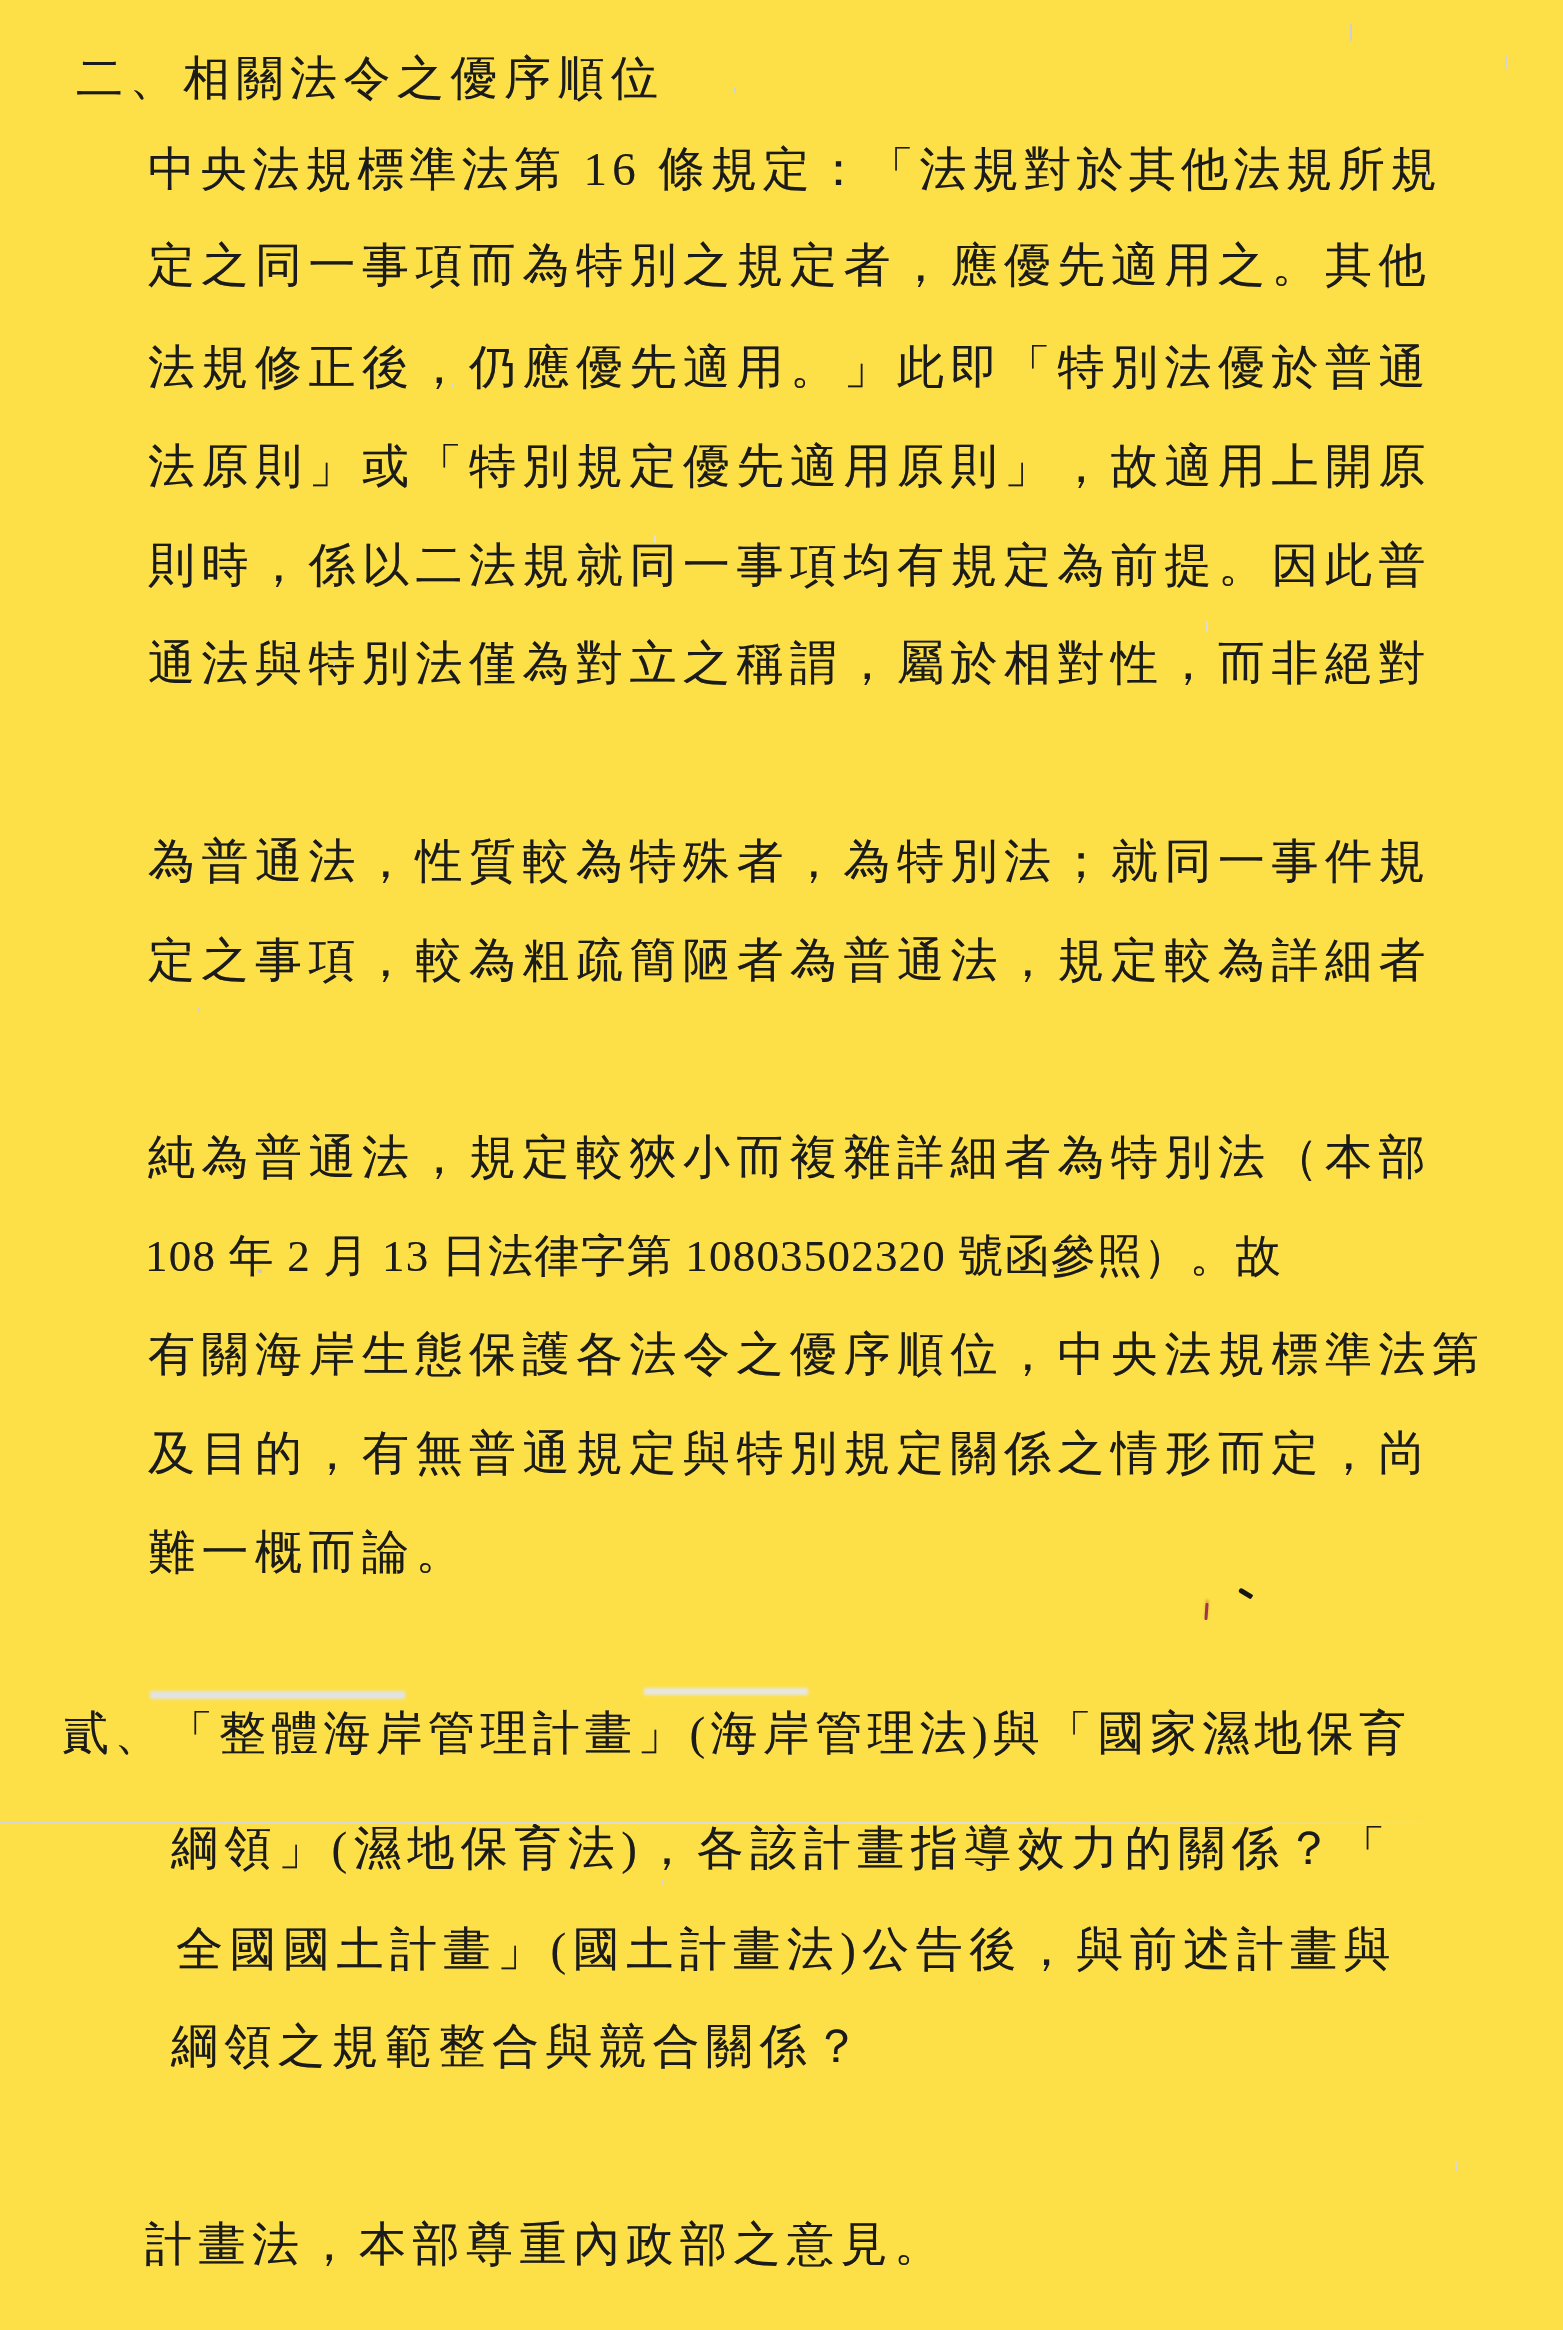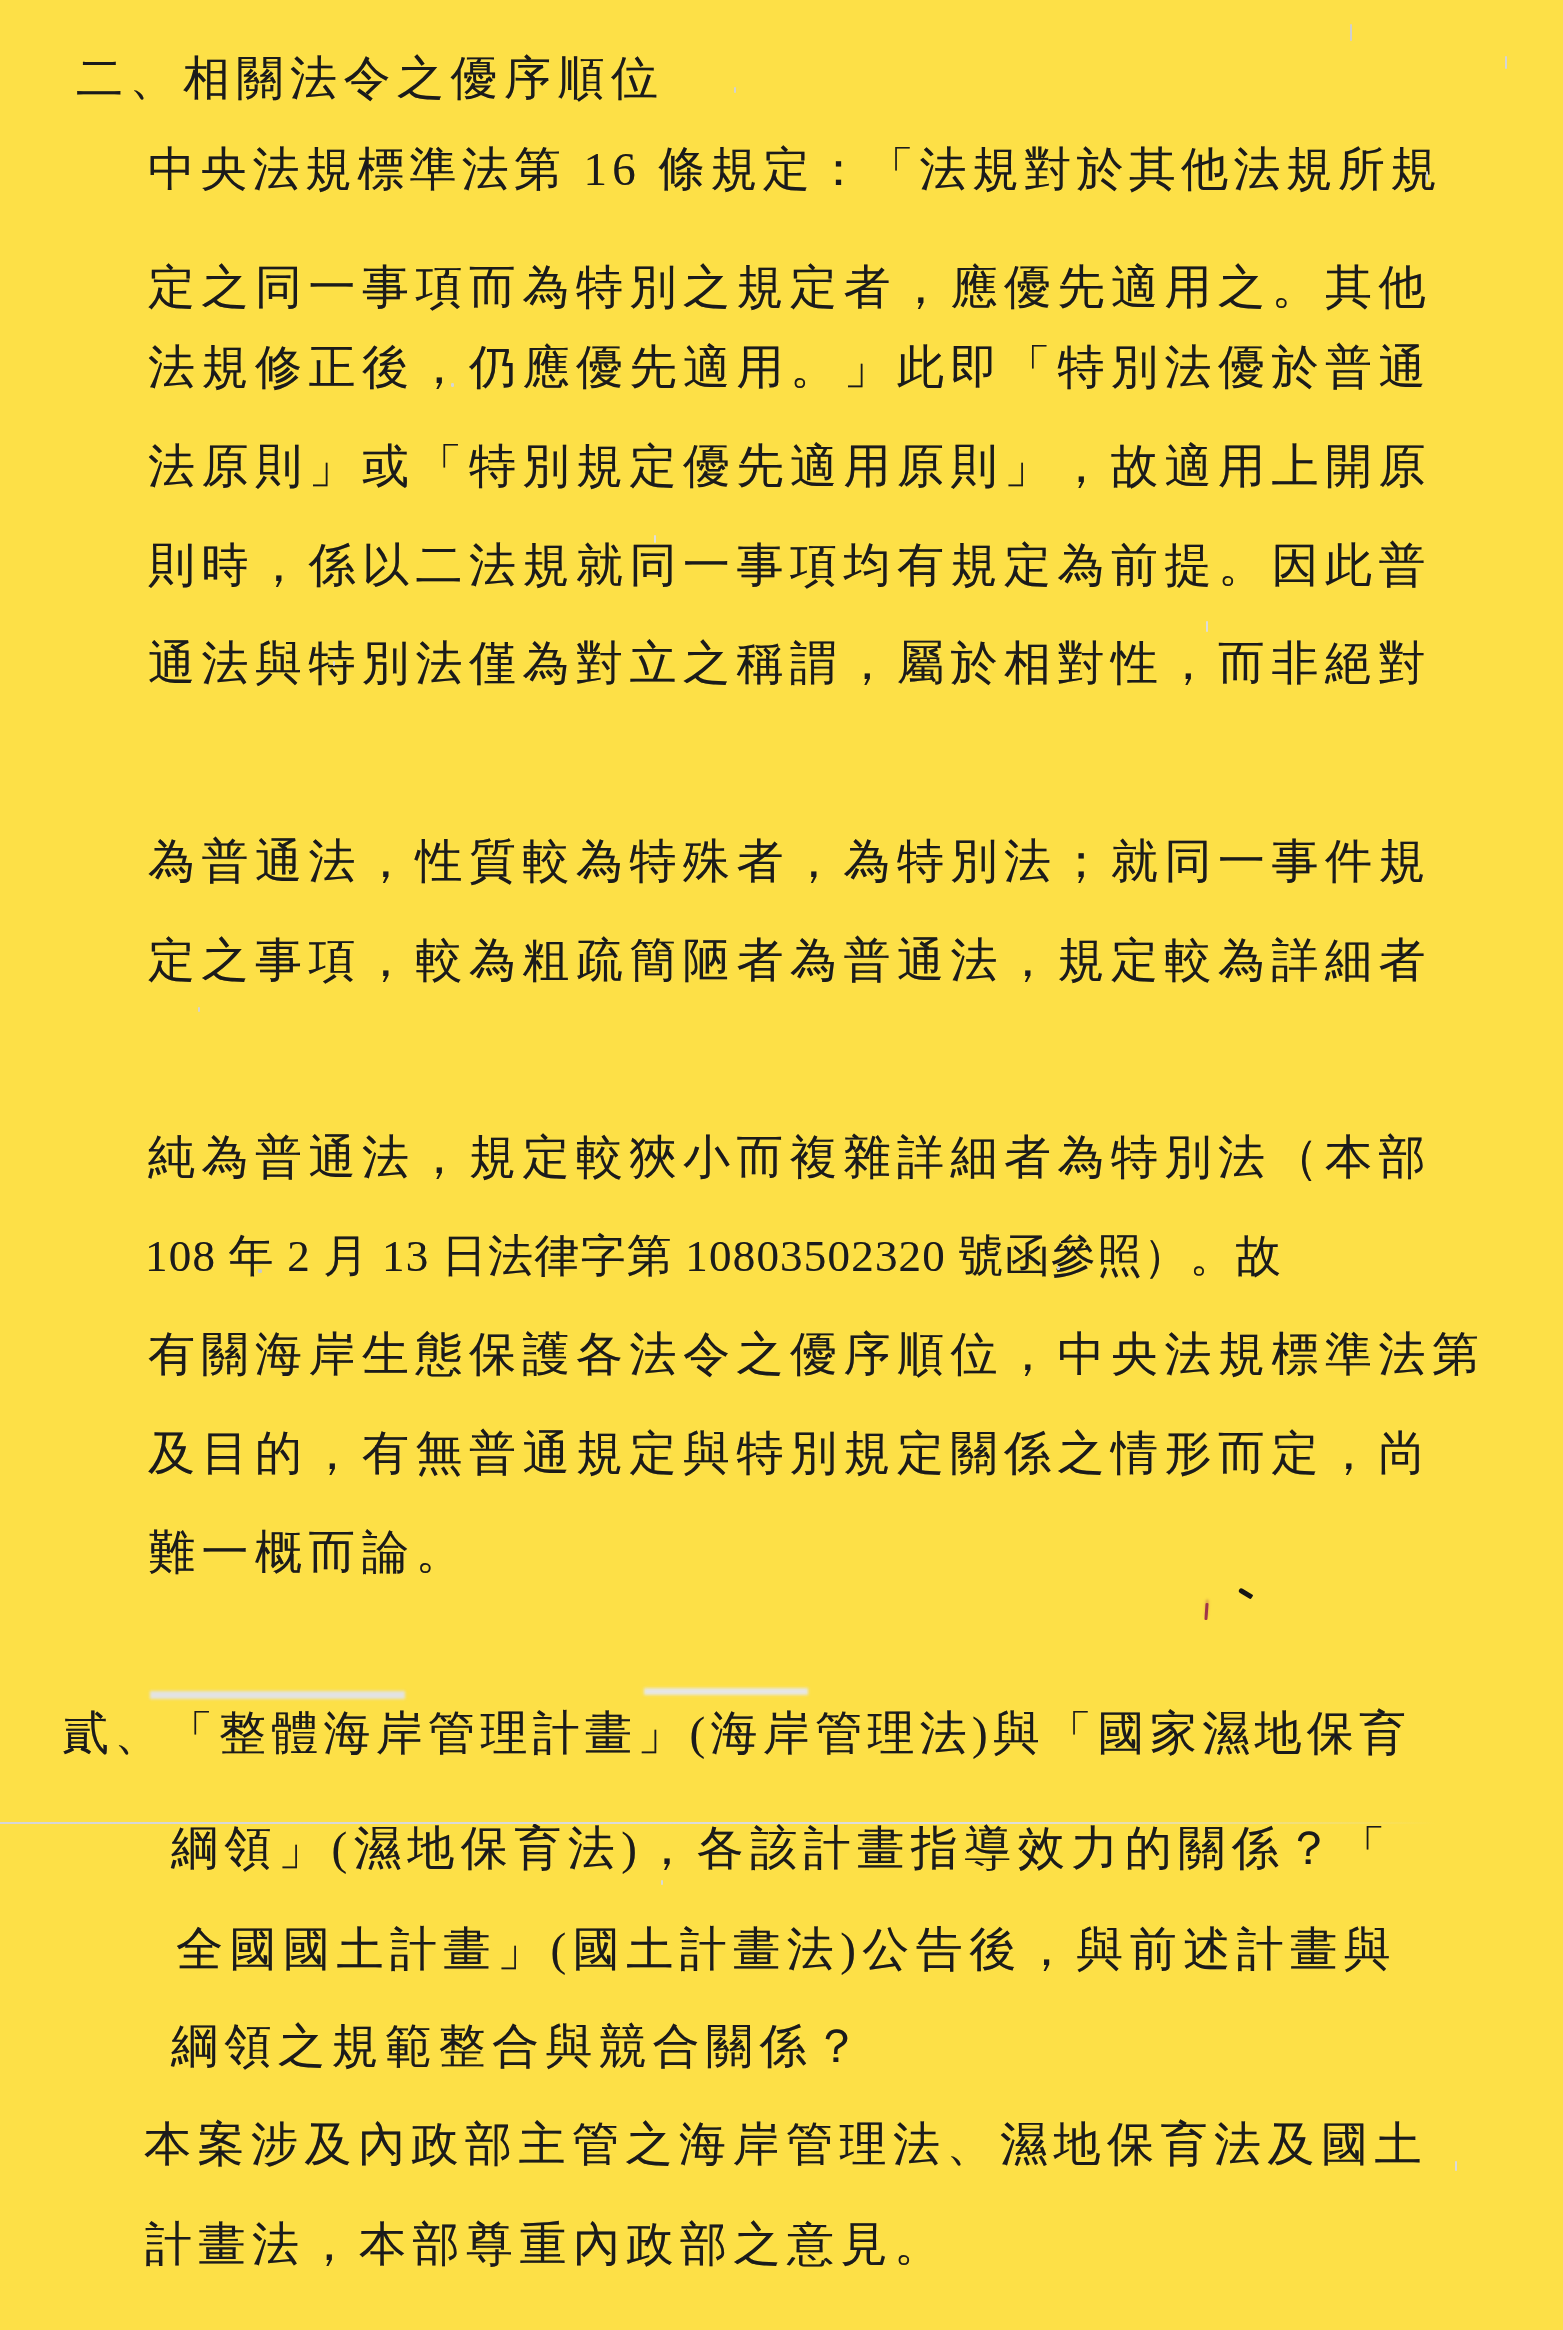--- a/index.html
+++ b/index.html
@@ -22,21 +22,21 @@
     line-height: 50px;
     letter-spacing: 6.5px;
     color: #1b1b1b;
     text-shadow: 0 0 0.6px rgba(25,25,25,0.38);
   }
   .ls9  { letter-spacing: 5.3px; }
   .num-line { font-size: 45px; letter-spacing: 1.2px; }
   
   .l1  { top: 53px;   left: 76px; }
   .l2  { top: 144px;  left: 148px; }
-  .l3  { top: 262px;  left: 148px; }
+  .l3  { top: 240px;  left: 148px; }
   .l4  { top: 342px;  left: 148px; }
   .l5  { top: 441px;  left: 148px; }
   .l6  { top: 540px;  left: 148px; }
   .l7  { top: 638px; left: 148px; }
   .l8  { top: 737px; left: 148px; }
   .l9  { top: 836px; left: 148px; }
   .l10 { top: 935px; left: 148px; }
   .l11 { top: 1033px; left: 148px; }
   .l12 { top: 1132px; left: 148px; }
   .l13 { top: 1231px; left: 145px; }
@@ -102,21 +102,20 @@
   <div class="line l13 num-line">108 年 2 月 13 日法律字第 10803502320 號函參照）。故</div>
   <div class="line l14">有關海岸生態保護各法令之優序順位，中央法規標準法第</div>
   <div class="line l16">難一概而論。</div>
   <div class="line l15">及目的，有無普通規定與特別規定關係之情形而定，尚</div>
 
   <div class="line l17 ls9">貳、「整體海岸管理計畫」(海岸管理法)與「國家濕地保育</div>
   <div class="line l18">綱領」(濕地保育法)，各該計畫指導效力的關係？「</div>
   <div class="line l19">全國國土計畫」(國土計畫法)公告後，與前述計畫與</div>
   <div class="line l20">綱領之規範整合與競合關係？</div>
 
-  <div class="line l21">本案涉及內政部主管之海岸管理法、濕地保育法及國土</div>
   <div class="line l22">計畫法，本部尊重內政部之意見。</div>
 
   <div class="artifact scanline"></div>
   <div class="artifact smudge1"></div>
   <div class="artifact smudge2"></div>
   <div class="artifact pen-tick"></div>
   <div class="artifact red-mark"></div>
   <div class="speck s1"></div>
   <div class="speck s2"></div>
   <div class="speck s3"></div>

